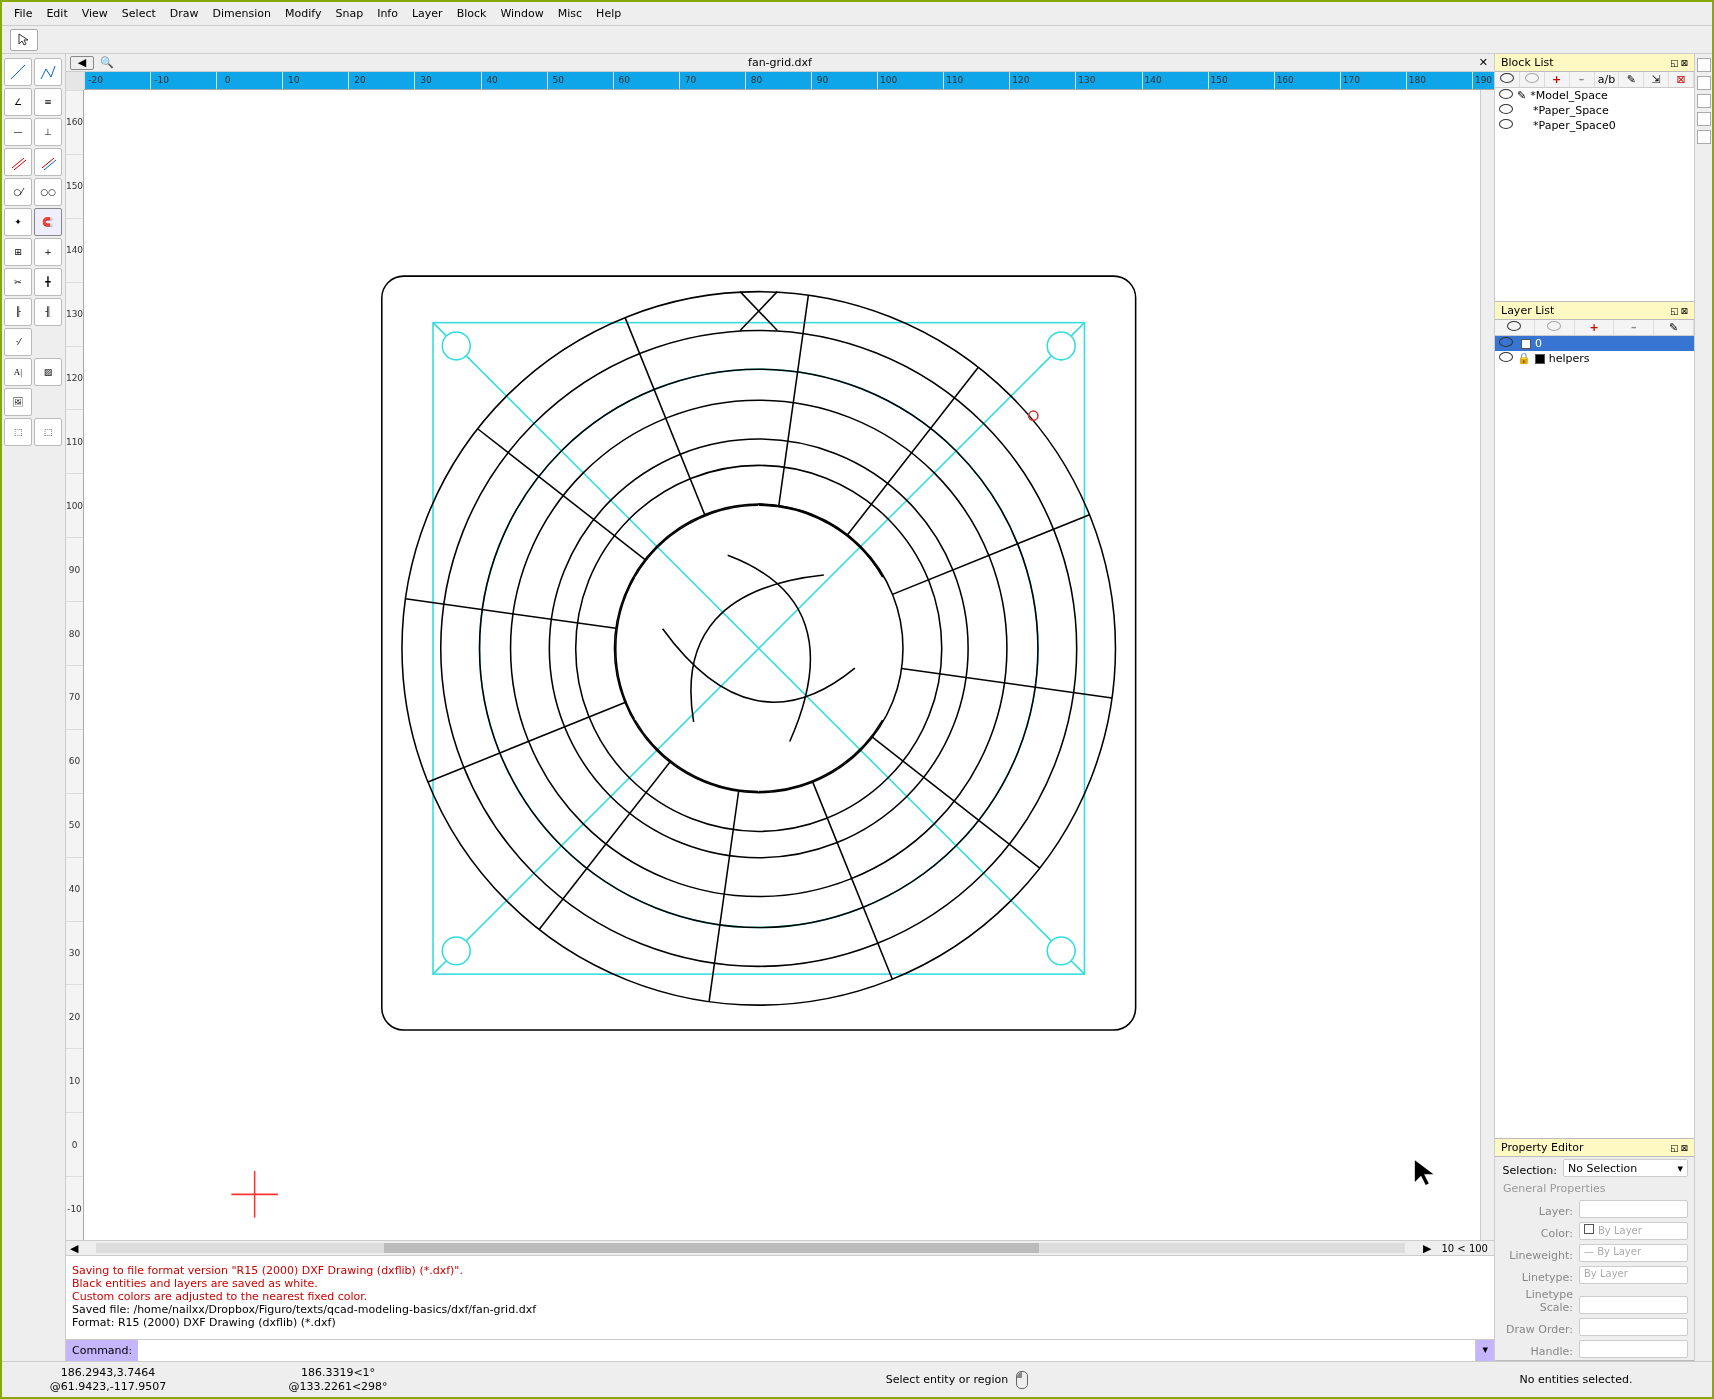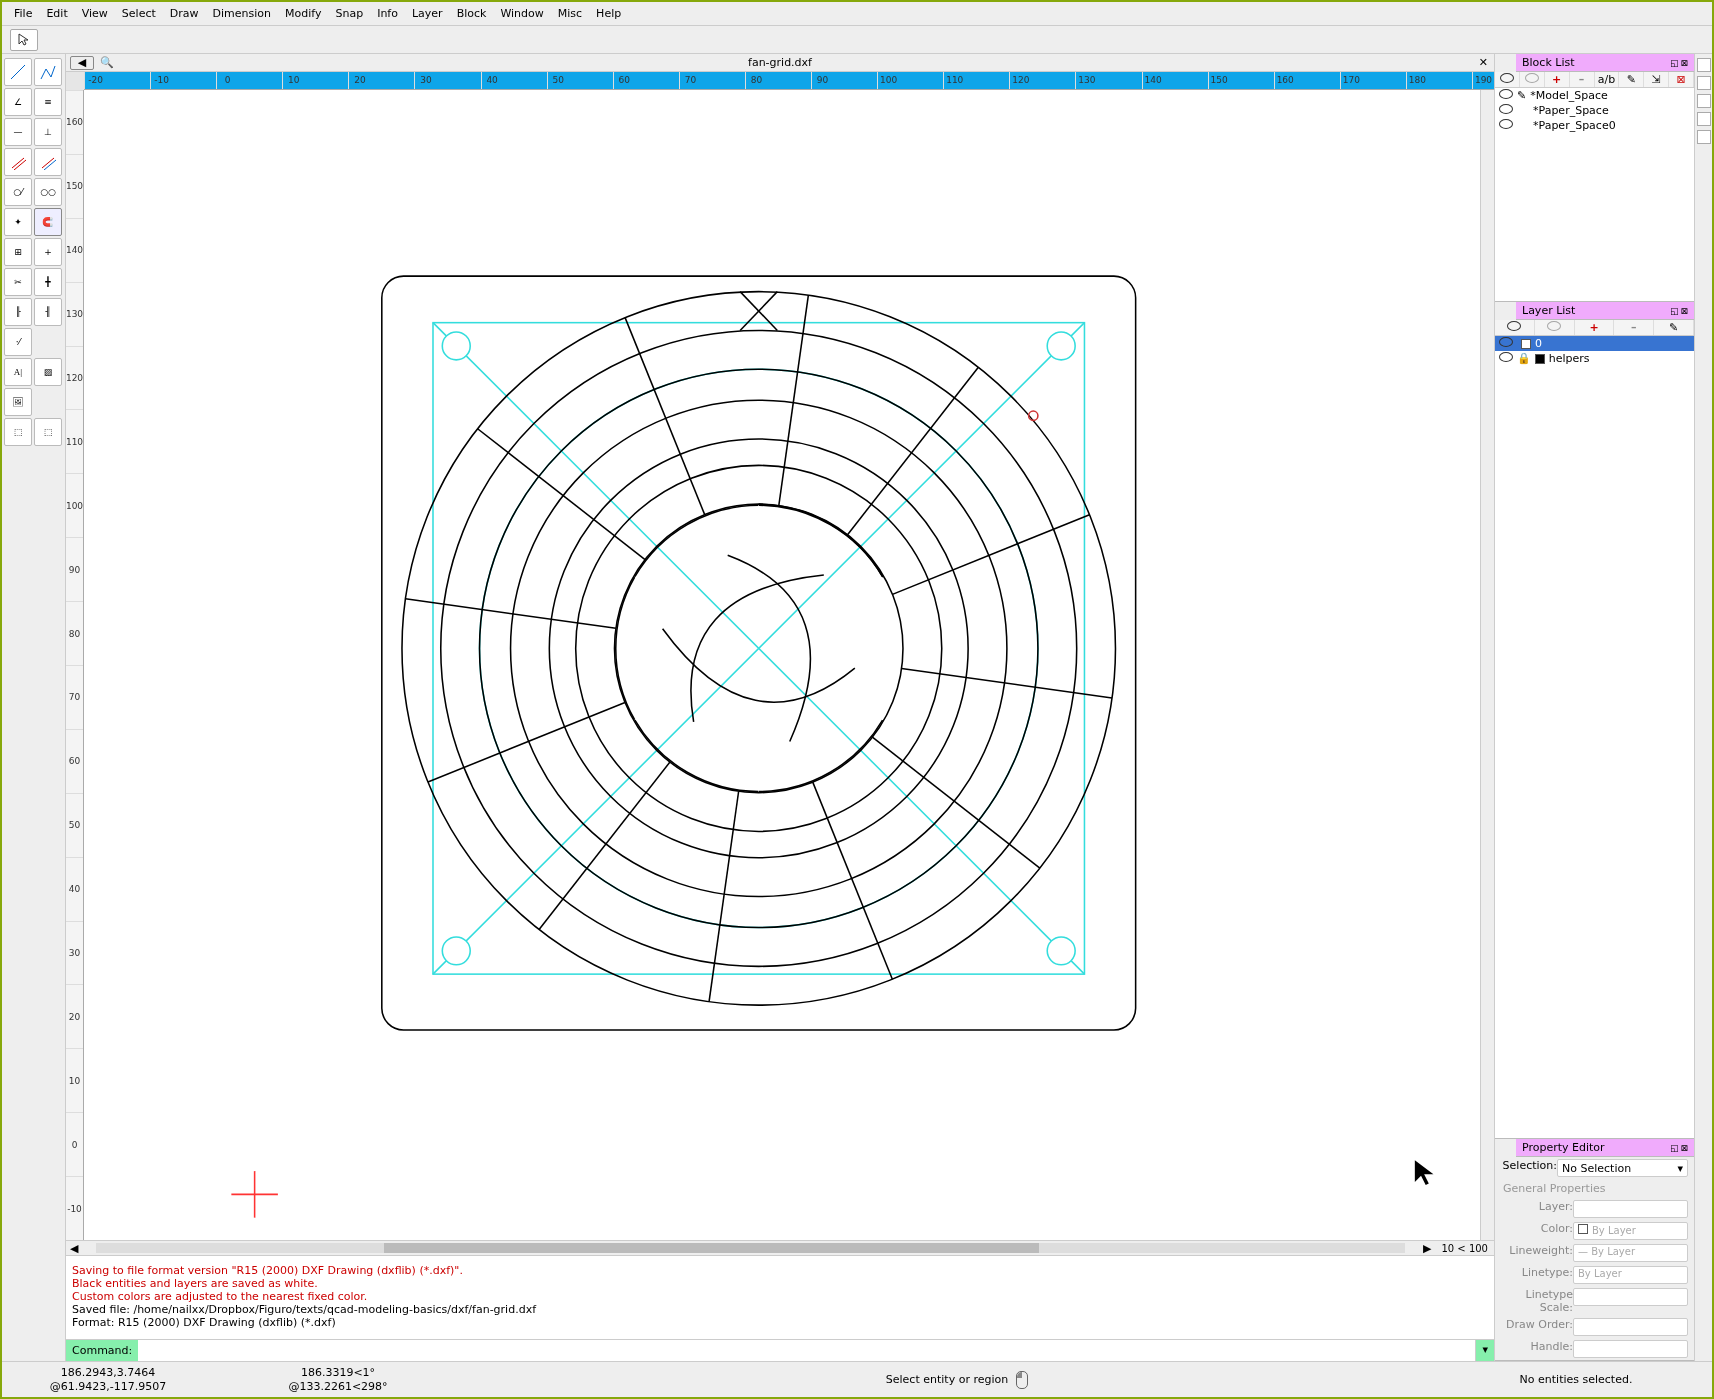--- a/index.html
+++ b/index.html
@@ -30,37 +30,37 @@
 .ruler-left .tick { flex: 1; font-size: 9px; color: #333; display: flex; align-items: center; justify-content: center; border-top: 1px solid #ddd; }
 .canvas { flex: 1; position: relative; background-image: radial-gradient(#e5e5e5 0.5px, #fff 0.5px); background-size: 10px 10px; overflow: hidden; }
 .svgd { position: absolute; inset: 0; }
 .hscroll { height: 15px; display: flex; align-items: center; background: #eee; border-top: 1px solid #ccc; }
 .hscroll .bar { flex: 1; margin: 0 14px; height: 10px; background: #ddd; position: relative; }
 .hscroll .thumb { position: absolute; left: 22%; width: 50%; height: 100%; background: #bbb; }
 .hscroll .zoom { margin: 0 6px; font-size: 10px; }
 
 .log { height: 84px; background: #fff; border-top: 1px solid #ccc; overflow-y: auto; padding: 8px 6px; line-height: 13px; }
 .log .red { color: #c00; }
-.cmdline { display: flex; border-top: 1px solid #ccc; background: #86efac; }
+.cmdline { display: flex; border-top: 1px solid #ccc; background: #c4b5fd; }
 .cmdline label { padding: 4px 6px; }
 .cmdline input { flex: 1; border: none; padding: 4px; font-size: 11px; outline: none; }
 
 .right { width: 200px; background: #eee; border-left: 1px solid #ccc; display: flex; flex-direction: column; }
 .rtab { width: 18px; background: #eee; border-left: 1px solid #ccc; display: flex; flex-direction: column; gap: 4px; padding-top: 4px; }
 .rtab div { width: 14px; height: 14px; border: 1px solid #aaa; background: #fff; margin: 0 auto; }
-.panel-title { background: #f0abfc; padding: 2px 6px; border-bottom: 1px solid #bbb; display: flex; justify-content: space-between; margin-left: 21px; }
+.panel-title { background: #fef9c3; padding: 2px 6px; border-bottom: 1px solid #bbb; display: flex; justify-content: space-between; }
 .panel-title .ctrls span { margin-left: 2px; font-size: 9px; cursor: default; }
 .panel { display: flex; flex-direction: column; border-bottom: 1px solid #bbb; }
 .iconstrip { display: flex; background: #f4f4f4; border-bottom: 1px solid #ccc; }
 .iconstrip .ic { flex: 1; text-align: center; padding: 1px 0; border-right: 1px solid #ddd; display:flex;align-items:center;justify-content:center; }
 .list { flex: 1; background: #fff; overflow: auto; min-height: 40px; }
 .list .row { display: flex; align-items: center; gap: 4px; padding: 1px 4px; }
 .list .row.sel { background: #3874d1; color: #fff; }
 .swatch { width: 10px; height: 10px; border: 1px solid #555; display:inline-block;}
-.proprow { display: flex; align-items: flex-start; padding: 2px 6px; }
+.proprow { display: flex; align-items: flex-end; padding: 2px 6px; gap: 6px; }
 .proprow label { width: 72px; text-align: right; color: #888; }
 .proprow .field { flex: 1; height: 18px; border: 1px solid #ccc; background: #fff; border-radius: 2px; font-size: 10px; padding: 1px 4px; color: #aaa; }
 .gp-title { color: #999; padding: 3px 8px; }
 
 .status { height: 36px; border-top: 1px solid #ccc; background: #eee; display: grid; grid-template-columns: 200px 260px 1fr 260px; align-items: center; padding: 2px 6px; }
 .status .cell { line-height: 14px; text-align: center; }
 .status .c { text-align: center; display: flex; align-items: center; justify-content: center; gap: 8px; }
 .mouseico { width: 12px; height: 18px; border: 1px solid #666; border-radius: 5px; position: relative; }
 .mouseico::after { content:''; position:absolute; top:0; left:0; width:50%; height:40%; background:#888; border-top-left-radius:5px;}
 .eye::before{content:'';display:inline-block;width:12px;height:8px;border:1px solid #333;border-radius:60% 60% 60% 60%;}

